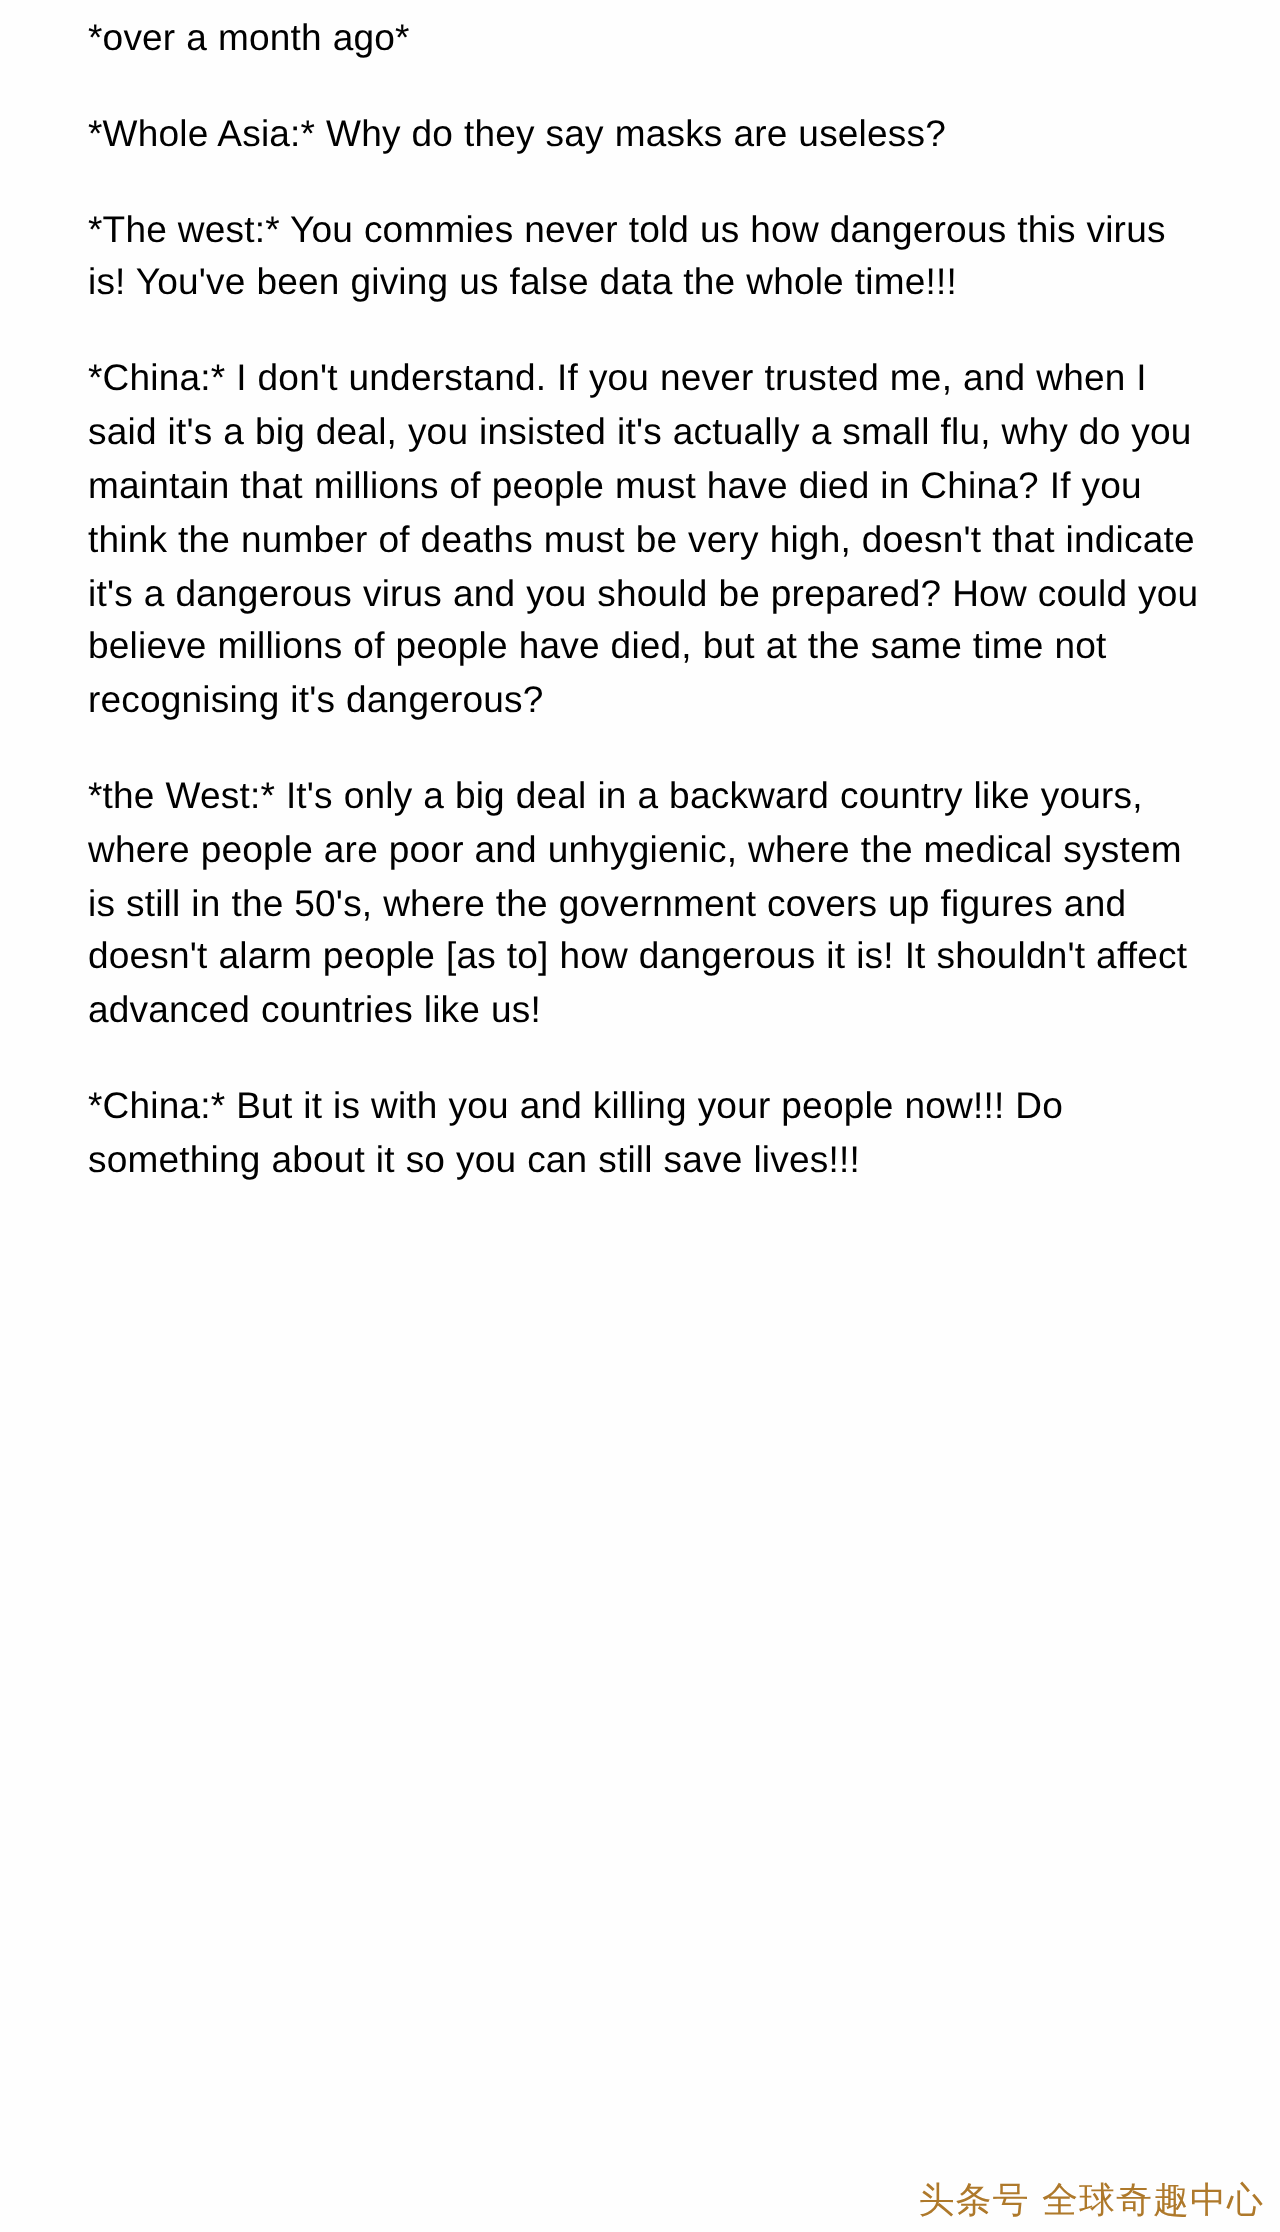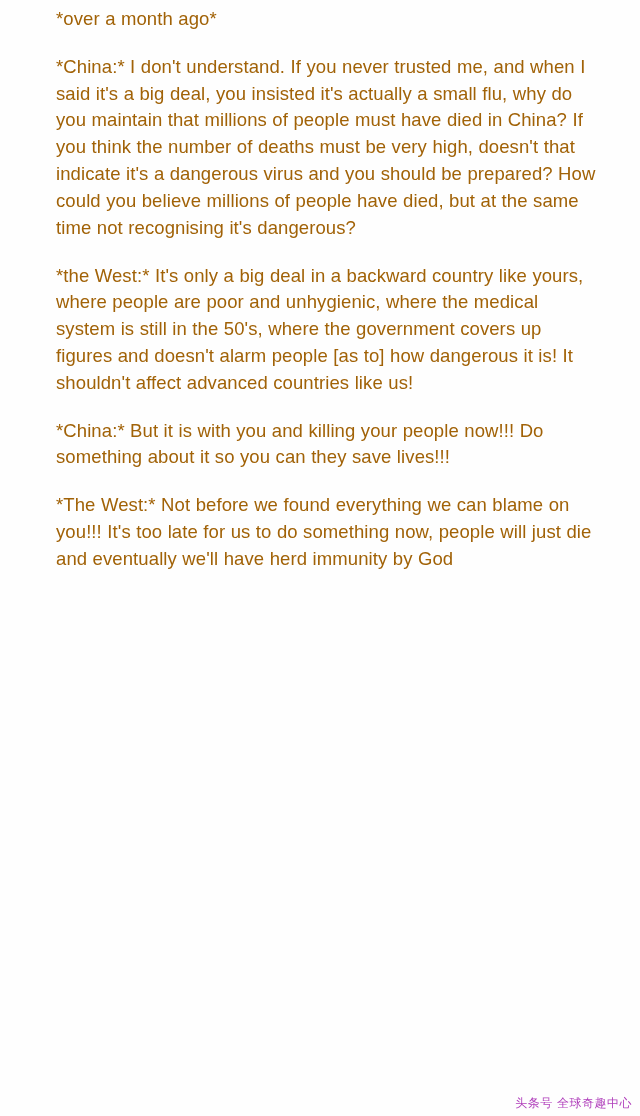--- a/index.html
+++ b/index.html
@@ -18,47 +18,48 @@
     position: relative;
     width: 640px;
     height: 1116px;
     background: #fefefe;
     box-sizing: border-box;
     padding: 6px 40px 0 40px;
   }
   .para {
     font-size: 18.5px;
     line-height: 1.45;
-    color: #a16207;
-    margin: 0 0 21px 16px;
+    color: #000000;
+    margin: 0 0 21px 4px;
     letter-spacing: 0.1px;
     word-spacing: 0.2px;
     white-space: pre-wrap;
   }
   .para:last-child {
     margin-bottom: 0;
   }
   .watermark {
     position: absolute;
     right: 8px;
     bottom: 4px;
-    font-size: 12px;
-    color: #a21caf;
+    font-size: 18px;
+    color: #a16207;
     opacity: 0.85;
     letter-spacing: 0.5px;
     font-family: "DejaVu Sans", sans-serif;
     white-space: nowrap;
   }
 </style>
 </head>
 <body>
 
 <div id="page">
 
   <p class="para">*over a month ago*</p>
+  <p class="para">*Whole Asia:* Why do they say masks are useless?</p>
+  <p class="para">*The west:* You commies never told us how dangerous this virus is! You've been giving us false data the whole time!!!</p>
   <p class="para">*China:* I don't understand. If you never trusted me, and when I said it's a big deal, you insisted it's actually a small flu, why do you maintain that millions of people must have died in China? If you think the number of deaths must be very high, doesn't that indicate it's a dangerous virus and you should be prepared? How could you believe millions of people have died, but at the same time not recognising it's dangerous?</p>
   <p class="para">*the West:* It's only a big deal in a backward country like yours, where people are poor and unhygienic, where the medical system is still in the 50's, where the government covers up figures and doesn't alarm people [as to] how dangerous it is! It shouldn't affect advanced countries like us!</p>
-  <p class="para">*China:* But it is with you and killing your people now!!! Do something about it so you can they save lives!!!</p>
-  <p class="para">*The West:* Not before we found everything we can blame on you!!! It's too late for us to do something now, people will just die and eventually we'll have herd immunity by God</p>
+  <p class="para">*China:* But it is with you and killing your people now!!! Do something about it so you can still save lives!!!</p>
 
   <div class="watermark">头条号 全球奇趣中心</div>
 
 </div>
 
 </body></html>

